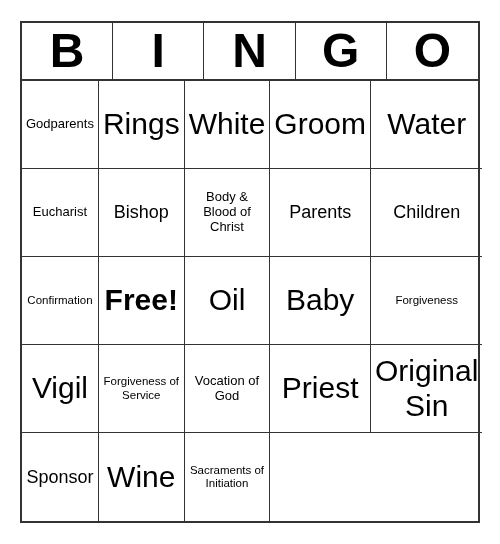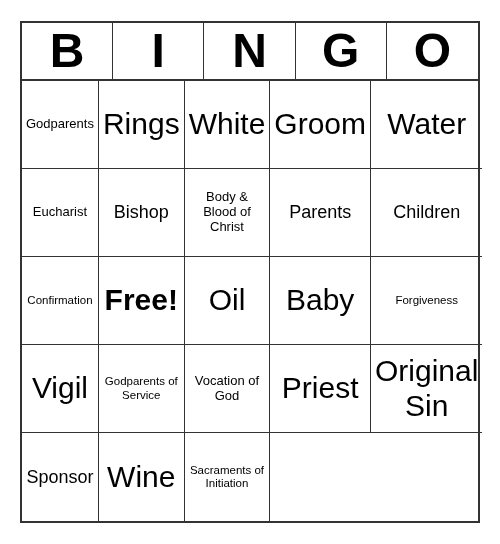--- a/index.html
+++ b/index.html
@@ -146,21 +146,21 @@
       <div class="cell">
         <span class="cell-text large">Baby</span>
       </div>
       <div class="cell">
         <span class="cell-text xsmall">Forgiveness</span>
       </div>
       <div class="cell">
         <span class="cell-text large">Vigil</span>
       </div>
       <div class="cell">
-        <span class="cell-text xsmall">Godparents of Service</span>
+        <span class="cell-text xsmall">Forgiveness of Service</span>
       </div>
       <div class="cell">
         <span class="cell-text small">Vocation of God</span>
       </div>
       <div class="cell">
         <span class="cell-text large">Priest</span>
       </div>
       <div class="cell">
         <span class="cell-text large">Original Sin</span>
       </div>

